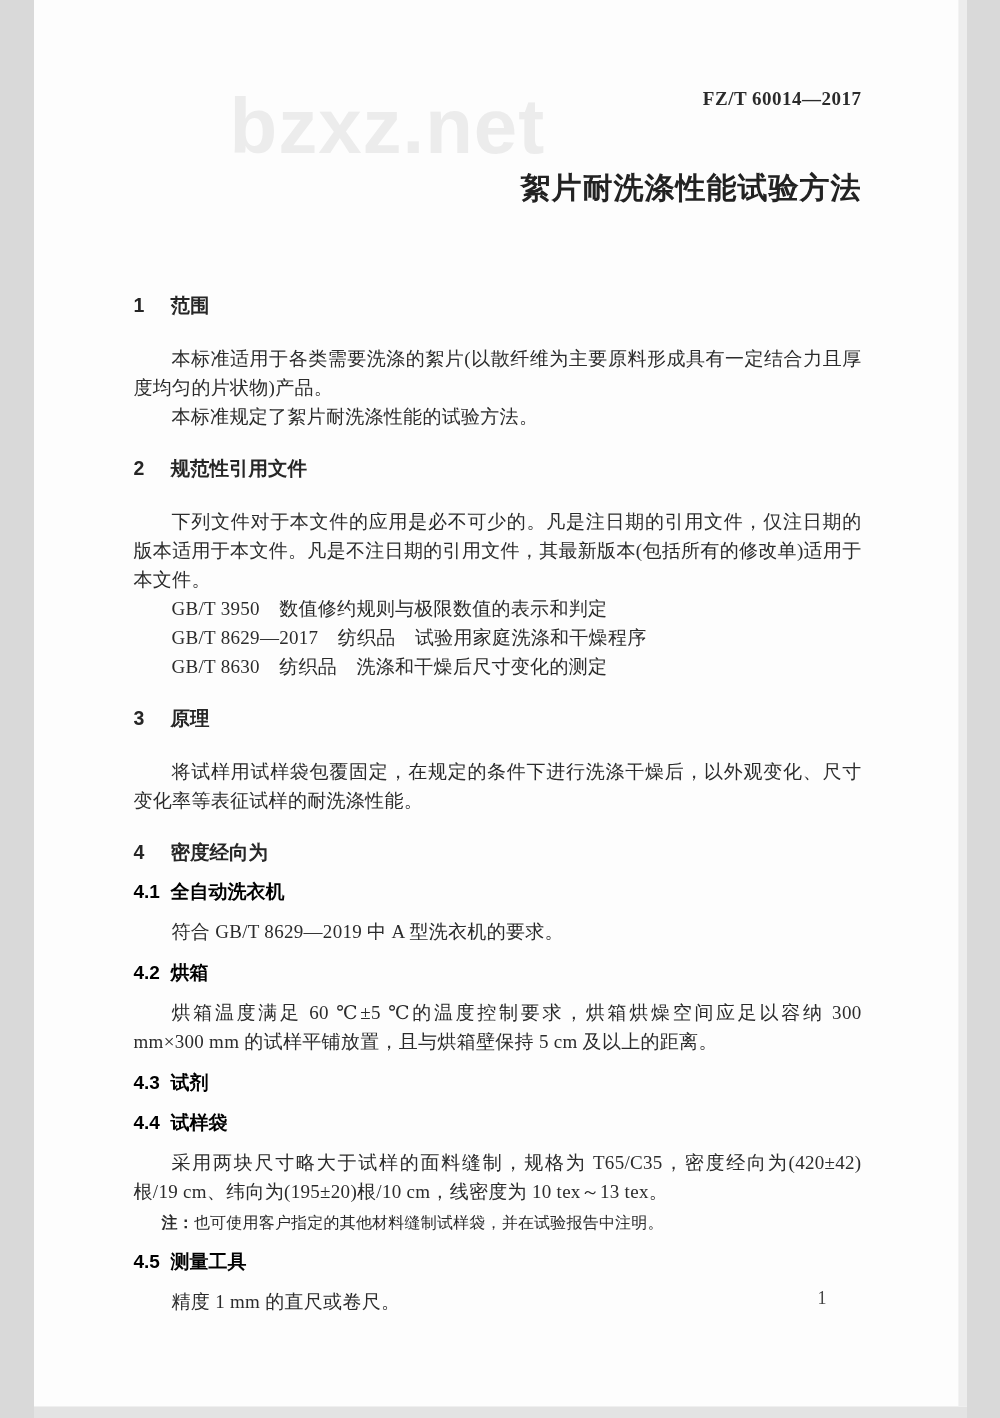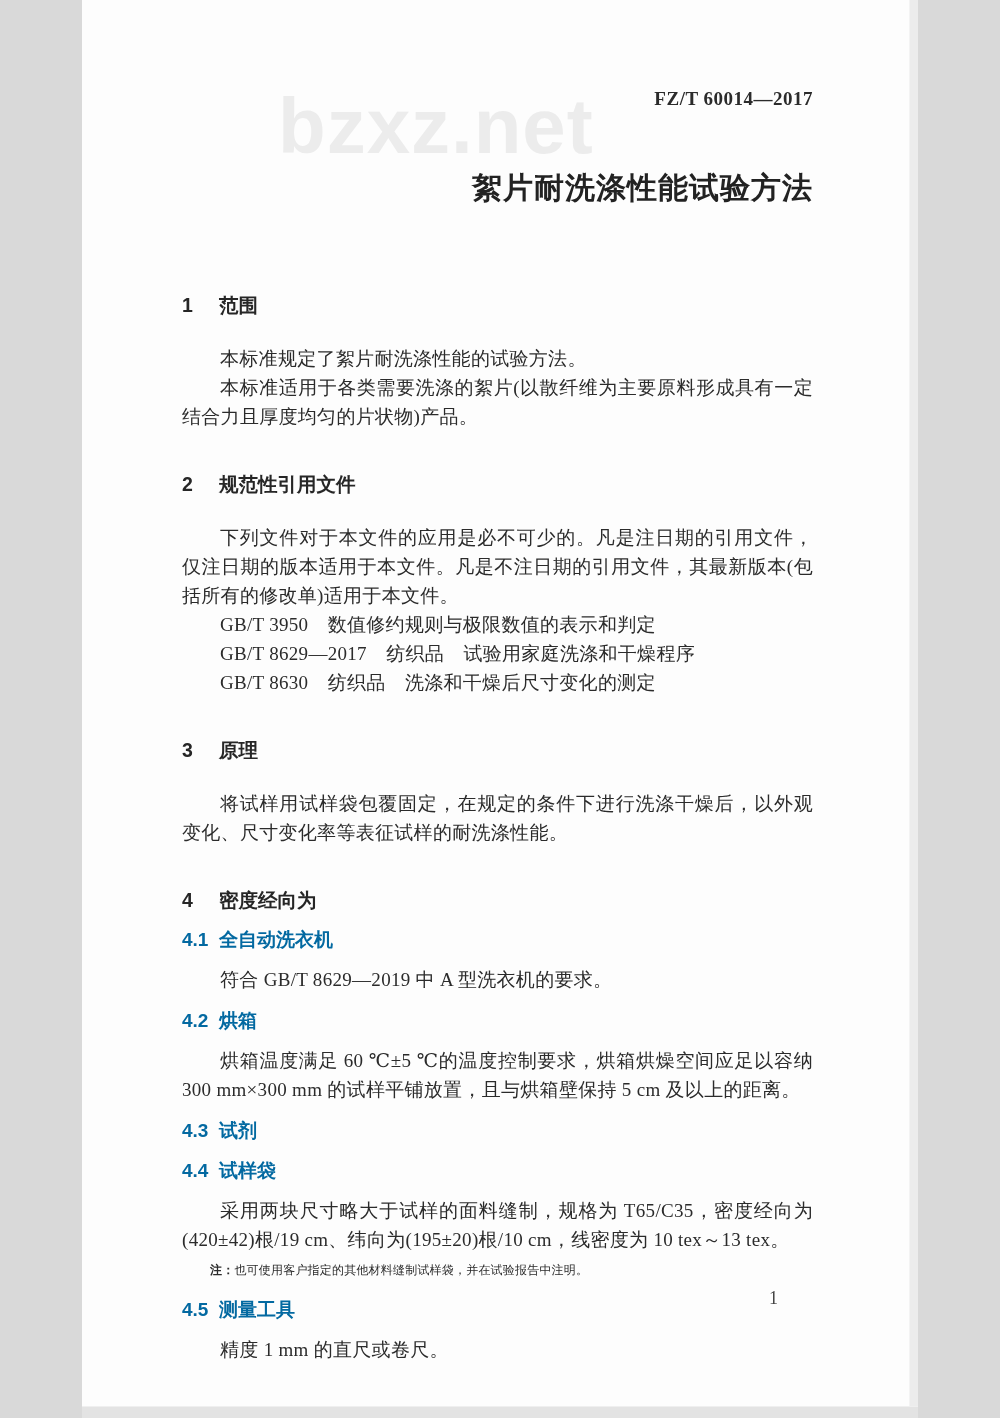--- a/index.html
+++ b/index.html
@@ -1,18 +1,18 @@
 <!DOCTYPE html>
 <html><head>
 <meta charset="utf-8">
 <style>
   html, body { margin: 0; padding: 0; background: #d9d9d9; }
   .page {
     position: relative;
-    width: 836px;
+    width: 933px;
     height: 1418px;
     margin: 0 auto;
     background: #fdfdfd;
     color: #2b2b2b;
     font-family: "Liberation Serif", "DejaVu Serif", serif;
     font-size: 19px;
     line-height: 29px;
     box-sizing: border-box;
     padding: 88px 105px 0 100px;
     overflow: hidden;
@@ -48,46 +48,46 @@
     line-height: 40px;
     letter-spacing: 1px;
     color: #222;
   }
   .sec-h {
     font-family: "Liberation Sans", "DejaVu Sans", sans-serif;
     font-weight: bold;
     font-size: 19.5px;
     line-height: 26px;
     color: #262626;
-    margin-top: 40px;
+    margin-top: 24px;
   }
   .sec-h.first { margin-top: 84px; }
   .sec-h .num { display: inline-block; min-width: 37px; }
   .sub-h {
     font-family: "Liberation Sans", "DejaVu Sans", sans-serif;
     font-weight: bold;
     font-size: 19px;
     line-height: 26px;
-    color: #0369a1;
+    color: #000000;
     margin-top: 14px;
   }
   .sub-h .num { display: inline-block; min-width: 37px; }
   p { margin: 0; }
   .body-block { margin-top: 26px; }
   .sub-body { margin-top: 12px; }
   .para {
     text-indent: 2em;
     text-align: justify;
     letter-spacing: 0.3px;
   }
   .ref-line { padding-left: 2em; letter-spacing: 0.3px; }
   .note {
     margin-top: 4px;
     margin-left: 28px;
-    font-size: 12px;
+    font-size: 16px;
     line-height: 25px;
     letter-spacing: 0.2px;
   }
   .note-label {
     font-family: "Liberation Sans", "DejaVu Sans", sans-serif;
     font-weight: bold;
   }
   .page-number {
     position: absolute;
     top: 1284px;
@@ -110,22 +110,22 @@
 
     <div class="doc-header">FZ/T 60014—2017</div>
 
     <h1 class="title">絮片耐洗涤性能试验方法</h1>
 
     <div>
       <div class="sec-h first">
         <span class="num">1</span><span>范围</span>
       </div>
       <div class="body-block">
+        <p class="para">本标准适用于各类需要洗涤的絮片(以散纤维为主要原料形成具有一定结合力且厚度均匀的片状物)产品。</p>
         <p class="para">本标准规定了絮片耐洗涤性能的试验方法。</p>
-        <p class="para">本标准适用于各类需要洗涤的絮片(以散纤维为主要原料形成具有一定结合力且厚度均匀的片状物)产品。</p>
       </div>
     </div>
 
     <div>
       <div class="sec-h">
         <span class="num">2</span><span>规范性引用文件</span>
       </div>
       <div class="body-block">
         <p class="para">下列文件对于本文件的应用是必不可少的。凡是注日期的引用文件，仅注日期的版本适用于本文件。凡是不注日期的引用文件，其最新版本(包括所有的修改单)适用于本文件。</p>
         <p class="ref-line">GB/T 3950　数值修约规则与极限数值的表示和判定</p>

